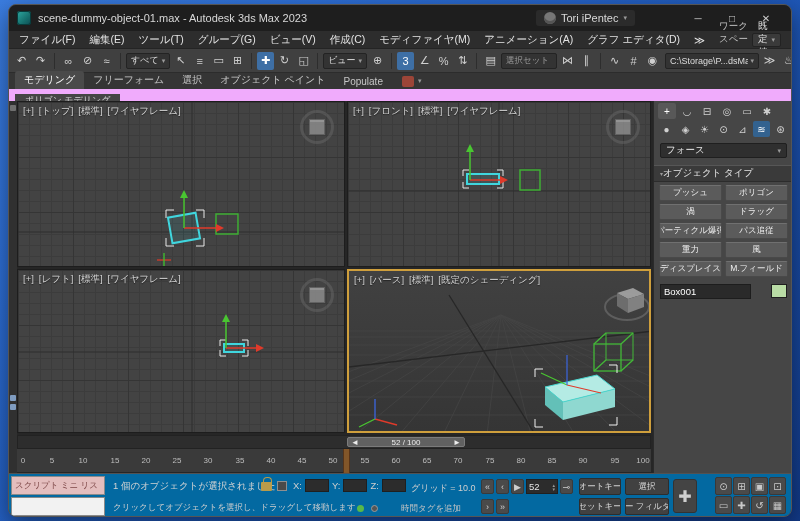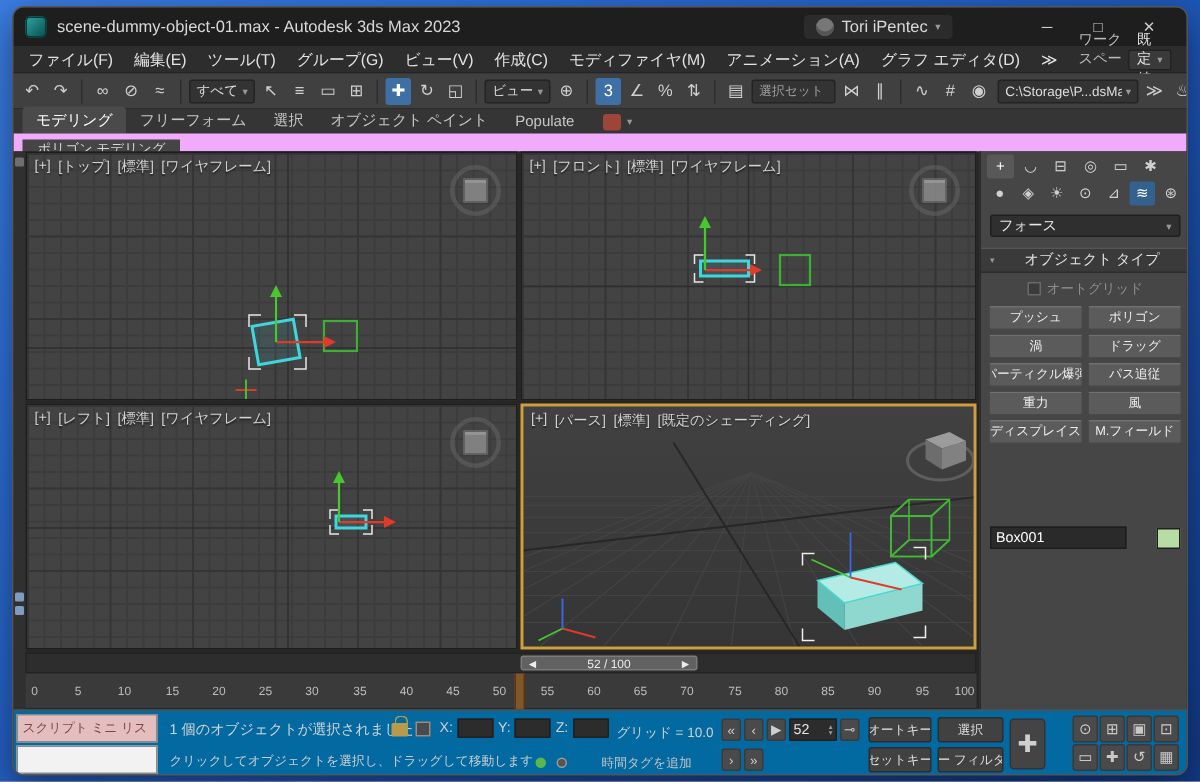--- a/index.html
+++ b/index.html
@@ -93,30 +93,30 @@
   .cp-tabs,.cp-cats { display:flex; gap:2px; padding:2px 4px 0; }
   .cp-tab { width:18px; height:16px; display:flex; align-items:center; justify-content:center;
     font-size:10px; color:#d0d0d0; border-radius:2px; }
   .cp-tab.active { background:#585858; color:#fff; }
   .cp-tab.hl { background:#33628f; color:#fff; }
   .cp-select { margin:6px 6px 0; height:15px; background:#2f2f2f; border:1px solid #1f1f1f;
     border-radius:2px; display:flex; align-items:center; justify-content:space-between;
     padding:0 5px; font-size:9.5px; color:#e6e6e6; }
   .cp-rollout { margin-top:7px; background:#3a3a3a; border-top:1px solid #565656;
     border-bottom:1px solid #2c2c2c; padding:1px 6px; font-size:9.5px; color:#e4e4e4;
-    display:flex; align-items:center; gap:20px; }
+    display:flex; align-items:center; gap:0; }
   .cp-rollout .caret { font-size:6px; }
   .cp-autogrid { display:flex; align-items:center; justify-content:center; gap:4px;
     padding:4px 0 2px; color:#8d8d8d; font-size:9px; }
   .cp-check { width:9px; height:9px; border:1px solid #6a6a6a; background:#3b3b3b; }
   .cp-grid { display:grid; grid-template-columns:1fr 1fr; gap:3px; padding:3px 5px; }
   .cp-btn { height:16px; background:#5b5b5b; border:1px solid #494949; border-top-color:#707070;
     border-radius:2px; font-size:8.5px; color:#efefef; display:flex; align-items:center;
     justify-content:center; white-space:nowrap; overflow:hidden; }
-  .cp-name { display:flex; gap:20px; padding:4px 6px; align-items:flex-end;margin-top:48px; }
+  .cp-name { display:flex; gap:20px; padding:4px 6px; align-items:flex-start; }
   .cp-namefield { flex:1; height:15px; background:#2a2a2a; border:1px solid #1d1d1d; color:#fff;
     font-size:9.5px; padding:0 3px; line-height:14px; }
   .cp-swatch { width:16px; height:14px; background:#b9dca5; border:1px solid #1f1f1f; }
 
   
   .timeslider { position:absolute; left:8px; top:430px; width:634px; height:14px; background:#2d2d2d;
     border:1px solid #222; }
   .ts-scrubber { position:absolute; left:329px; top:1px; width:118px; height:10px; background:#616161;
     border:1px solid #7b7b7b; border-radius:2px; display:flex; align-items:center;
     justify-content:space-between; padding:0 3px; font-size:8px; color:#ececec; }
@@ -438,24 +438,20 @@
       <span class="cp-tab">⊛</span>
     </div>
     <div class="cp-select">
       <span>フォース</span>
       <span class="caret">▾</span>
     </div>
     <div class="cp-rollout">
       <span class="caret">▾</span>
       <span>オブジェクト タイプ</span>
     </div>
-    <div class="cp-autogrid">
-      <span class="cp-check"></span>
-      <span>オートグリッド</span>
-    </div>
     <div class="cp-grid">
       <div class="cp-btn">プッシュ</div>
       <div class="cp-btn">ポリゴン</div>
       <div class="cp-btn">渦</div>
       <div class="cp-btn">ドラッグ</div>
       <div class="cp-btn">パーティクル爆弾</div>
       <div class="cp-btn">パス追従</div>
       <div class="cp-btn">重力</div>
       <div class="cp-btn">風</div>
       <div class="cp-btn">ディスプレイス</div>

